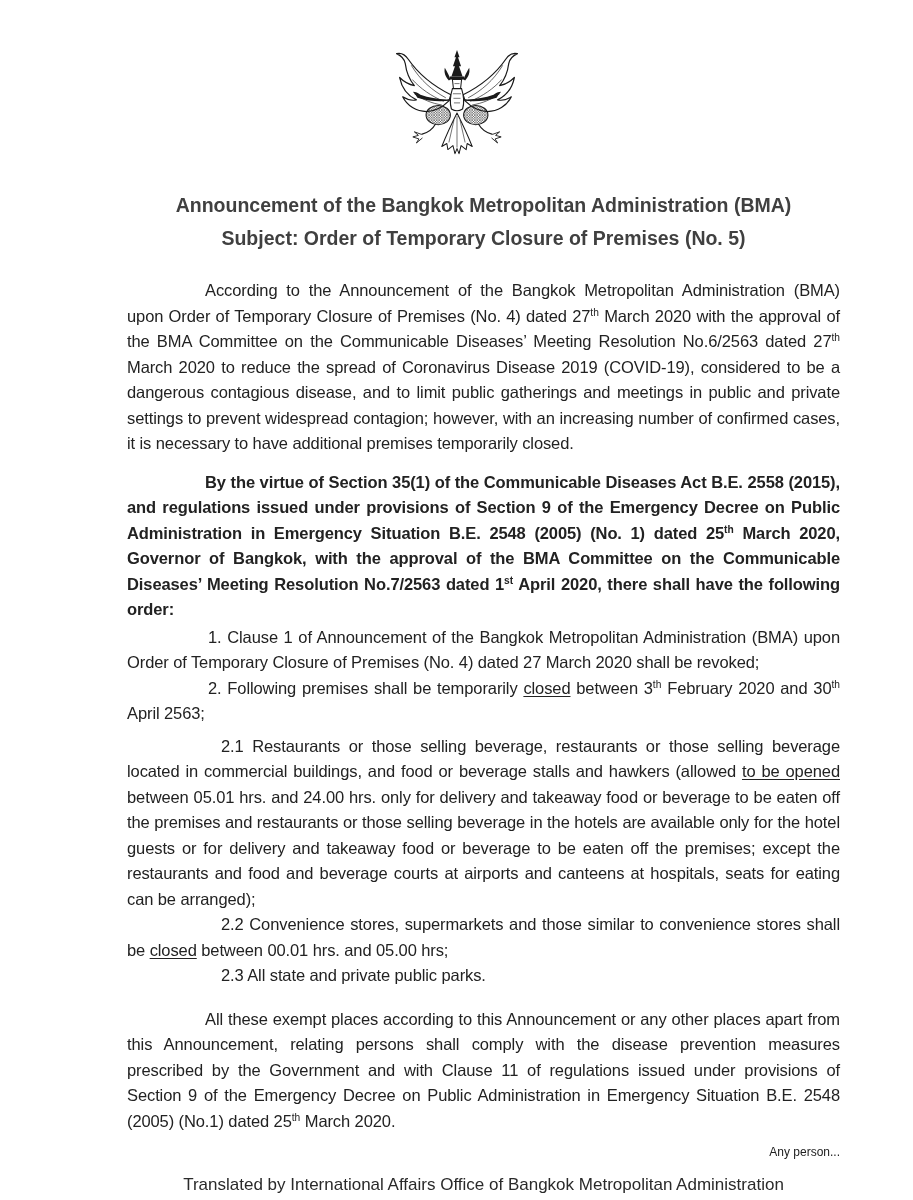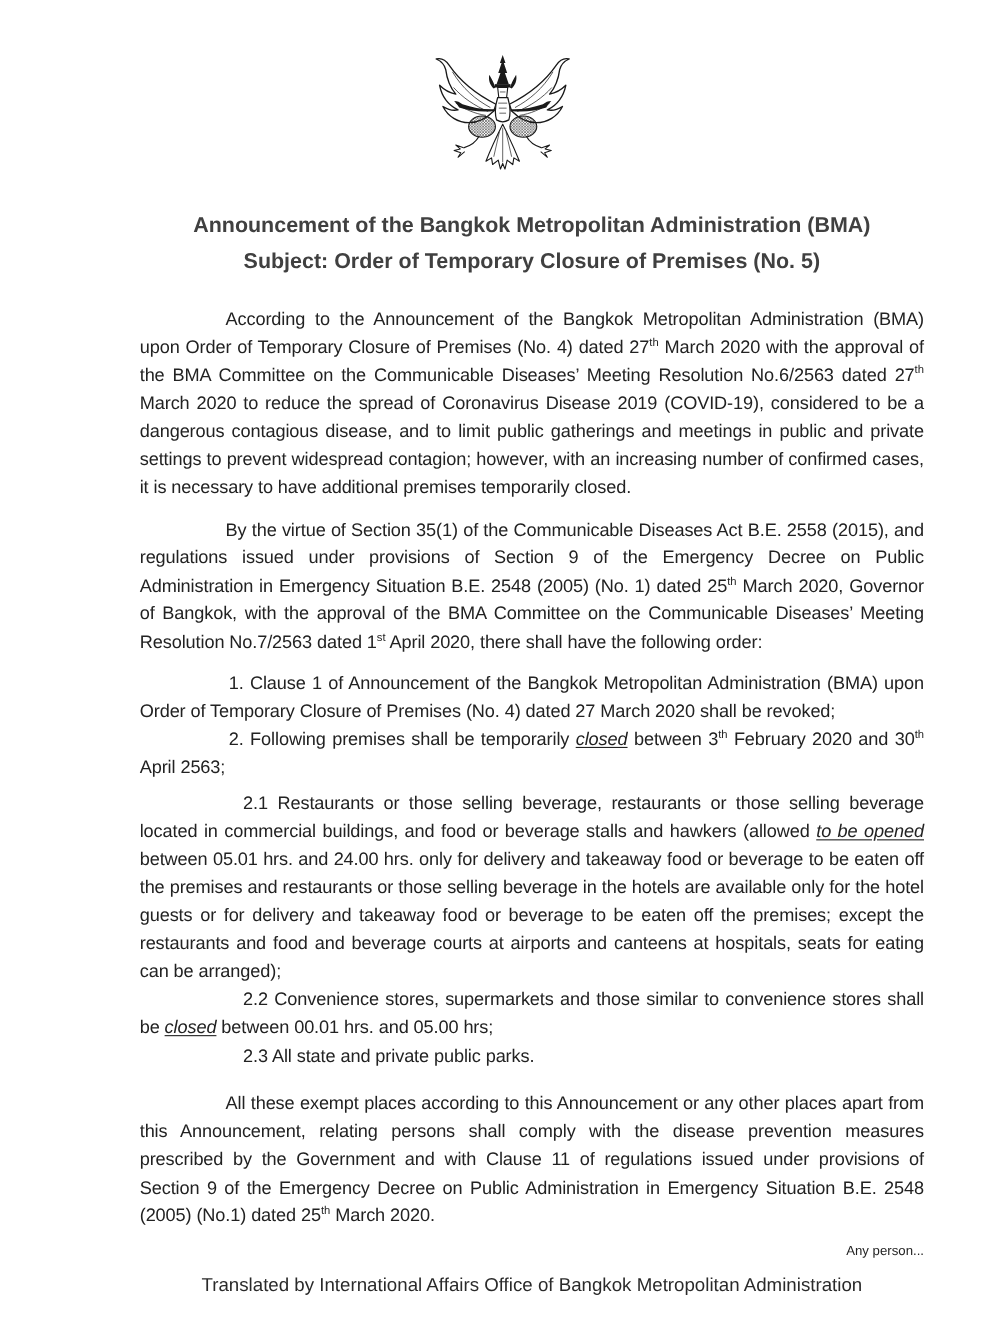--- a/index.html
+++ b/index.html
@@ -19,26 +19,26 @@
   .title{
     text-align:center;font-weight:bold;font-size:19.5px;line-height:33px;color:#404040;
     letter-spacing:0;
   }
   .docbody{margin-top:23px;font-size:16.5px;line-height:25.5px;letter-spacing:-0.1px;}
   .para{text-align:justify;margin:0;}
   .indent-body{text-indent:78px;}
   .indent-clause{text-indent:81px;}
   .indent-sub{text-indent:94px;}
   [data-name="para-intro"]{margin-bottom:13px;}
-  [data-name="para-legal"]{margin-bottom:12px;}
+  [data-name="para-legal"]{margin-bottom:2px;font-weight:bold;}
   [data-name="clause-2"]{margin-bottom:7px;}
   [data-name="clause-2-3"]{margin-bottom:18px;}
   [data-name="para-exempt"]{margin-bottom:6px;}
   sup{font-size:0.62em;line-height:0;vertical-align:super;letter-spacing:0;}
-  .u{text-decoration:underline;text-underline-offset:2px;font-style:italic;}
+  .u{text-decoration:underline;text-underline-offset:2px;}
   .any-person{
     text-align:right;font-size:12px;line-height:25.5px;margin-top:4px;
   }
   .credit{
     text-align:center;font-size:17px;line-height:22px;margin-top:8px;color:#2a2a2a;
   }
 </style>
 </head>
 <body>
 

